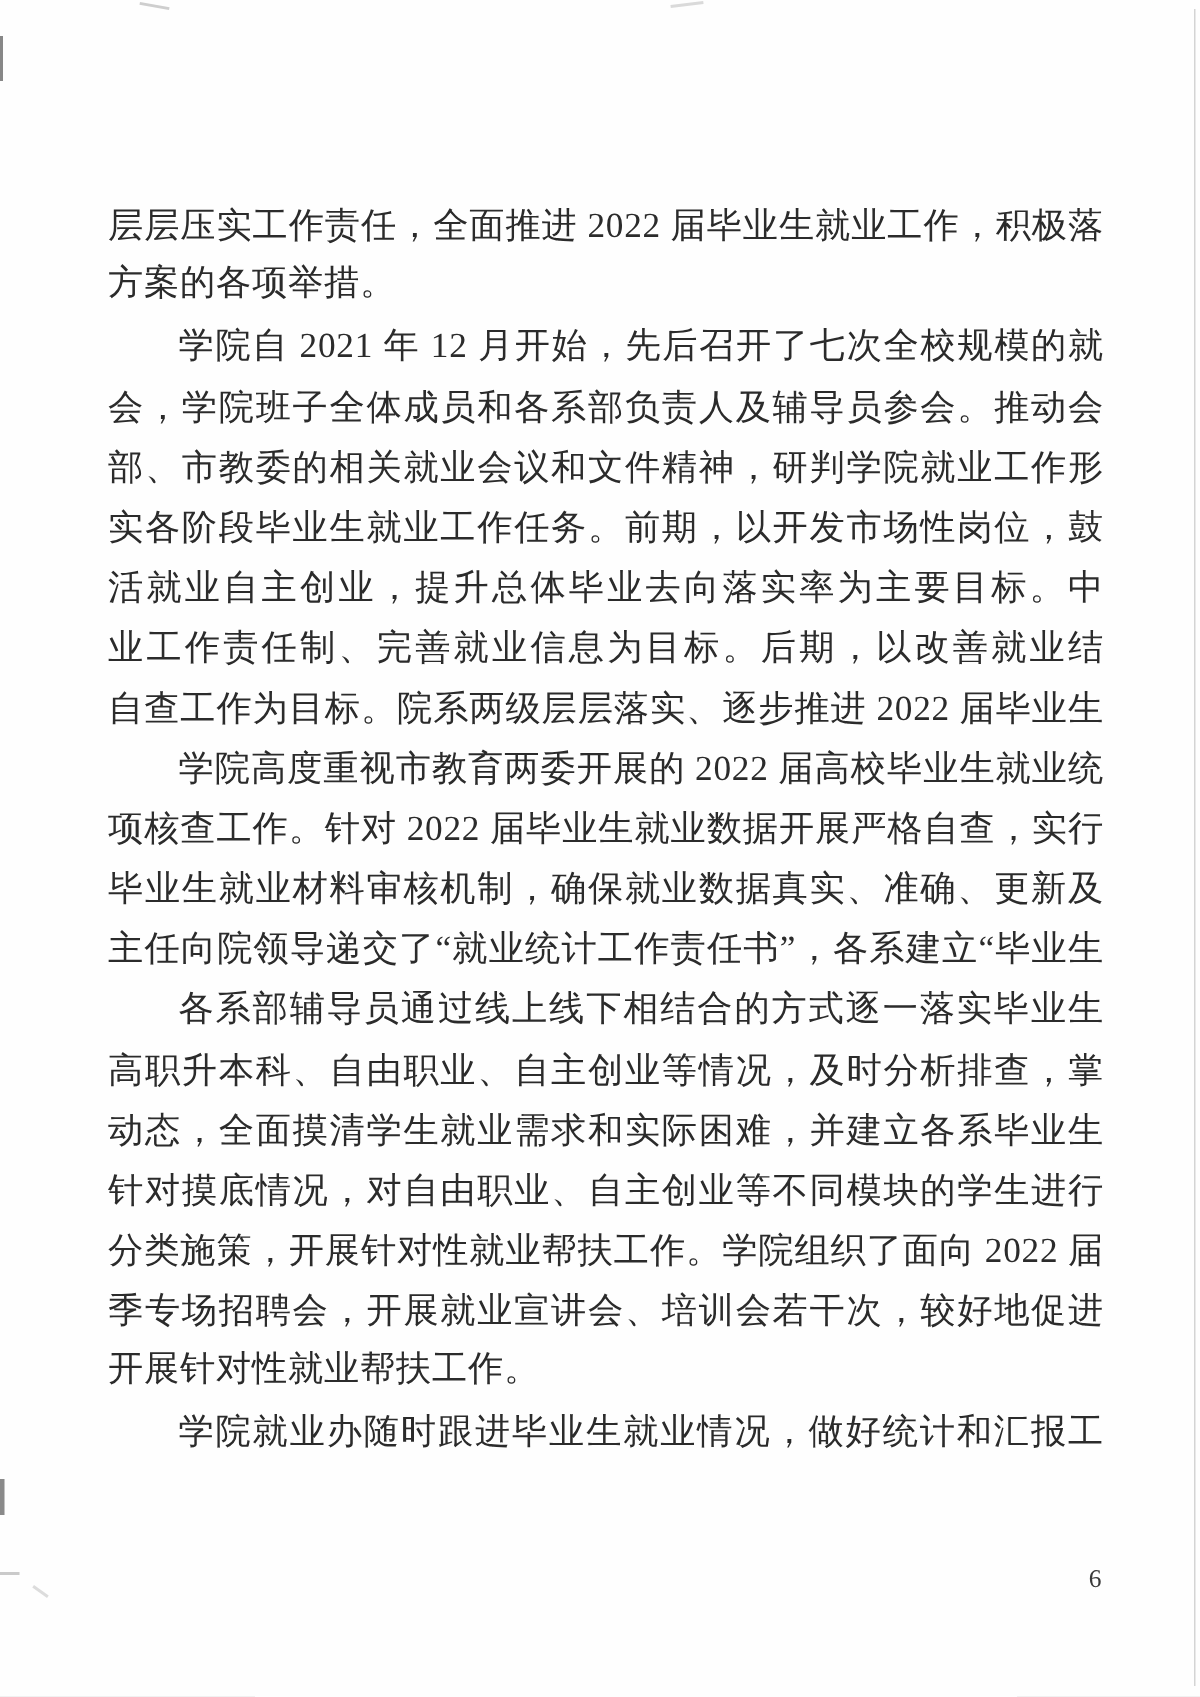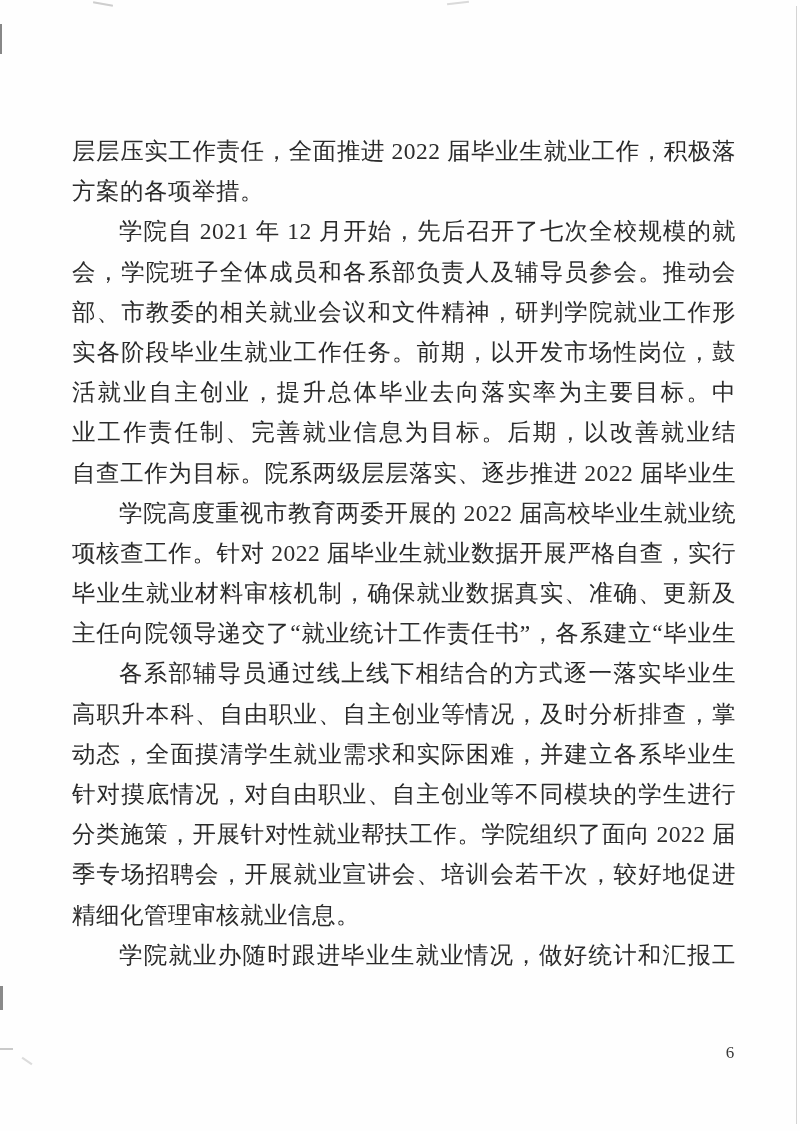--- a/index.html
+++ b/index.html
@@ -27,20 +27,21 @@
     line-height: 40.2px;
     font-size: 23.5px;
     color: #2b2b2b;
     text-align: justify;
     text-align-last: justify;
     overflow: hidden;
     letter-spacing: 0.5px;
   }
   .line.end {
     text-align-last: left;
+    font-family: Liberation Mono, monospace;
   }
   .line.indent {
     text-indent: 2em;
   }
   .page-number {
     position: absolute;
     left: 718px;
     top: 1043px;
     width: 24px;
     font-size: 17px;
@@ -118,21 +119,21 @@
       <div class="line">主任向院领导递交了“就业统计工作责任书”，各系建立“毕业生就业台</div>
     </div>
 
     <div class="para">
       <div class="line indent">各系部辅导员通过线上线下相结合的方式逐一落实毕业生就业签约、</div>
       <div class="line">高职升本科、自由职业、自主创业等情况，及时分析排查，掌握学生就业</div>
       <div class="line">动态，全面摸清学生就业需求和实际困难，并建立各系毕业生就业台账。</div>
       <div class="line">针对摸底情况，对自由职业、自主创业等不同模块的学生进行帮扶，精准</div>
       <div class="line">分类施策，开展针对性就业帮扶工作。学院组织了面向 2022 届毕业生的春</div>
       <div class="line">季专场招聘会，开展就业宣讲会、培训会若干次，较好地促进了 2022 届毕</div>
-      <div class="line end">精细化管理审核就业信息。</div>
+      <div class="line end">开展针对性就业帮扶工作。</div>
     </div>
 
     <div class="para">
       <div class="line indent">学院就业办随时跟进毕业生就业情况，做好统计和汇报工作。及时掌</div>
     </div>
 
   </div>
 
   <div class="page-number">6</div>
 

